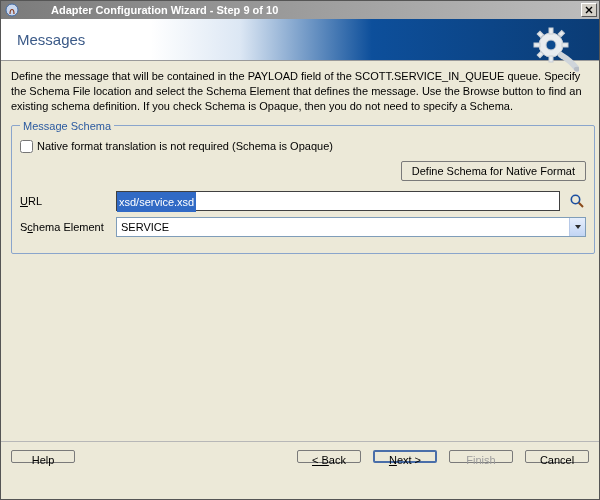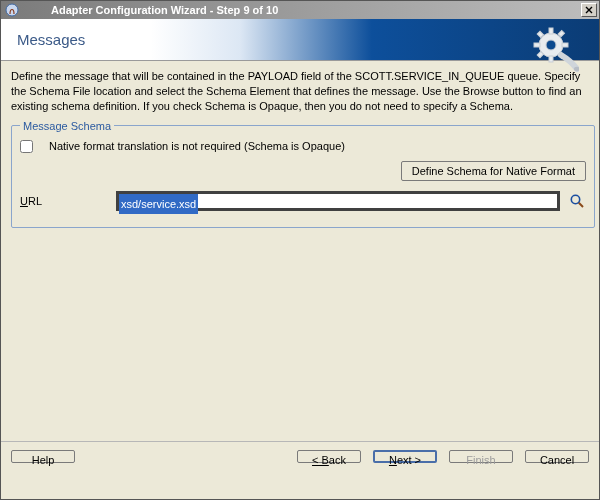--- a/index.html
+++ b/index.html
@@ -69,21 +69,21 @@
     padding: 6px 8px 10px 8px;
     margin: 0;
     position: relative;
   }
   fieldset.msgschema legend {
     color: #2b5aa0;
     font-size: 11px;
     padding: 0 3px;
   }
   .checkrow {
-    display:flex; align-items:center; gap:16px; margin: 2px 0 8px 0;
+    display:flex; align-items:center; gap:4px; margin: 2px 0 8px 0;
   }
   .checkrow input[type=checkbox]{
     width:13px; height:13px; margin:0;
   }
   .righttool { text-align: right; margin-bottom: 10px;}
   .btn {
     background: #ece9d8;
     border: 1px solid #7a7a7a;
     border-radius: 2px;
     padding: 3px 10px;
@@ -92,21 +92,21 @@
   }
   .btn.disabled { color: #9c9c9c; }
   .btn.default { border: 2px solid #4a6ea9; padding:2px 9px; }
   .formrow {
     display:flex; align-items:center; gap:8px; margin-bottom:6px;
   }
   .formrow .lab { width: 88px; }
   .underline { text-decoration: underline; }
   .urlinput {
     flex:1; height:20px;
-    border: 3px solid #404040; background:#fff;
+    border: 1px solid #404040; background:#fff;
     padding: 0; font: inherit;
     position:relative;
   }
   .urlinput .seltext{
     display:inline-block;
     background:#316ac5; color:#fff;
     padding: 3px 2px;
     line-height:14px;
     white-space:nowrap;
   }
@@ -203,20 +203,31 @@
         <span class="seltext">xsd/service.xsd</span>
       </div>
       <span class="magnify">
         <svg width="16" height="16" viewBox="0 0 16 16">
           <circle cx="6.5" cy="6.5" r="4.2" fill="none" stroke="#1b4ea0" stroke-width="1.6"></circle>
           <line x1="9.8" y1="9.8" x2="14" y2="14" stroke="#8a4a1a" stroke-width="2"></line>
         </svg>
       </span>
     </div>
 
+    <div class="formrow">
+      <span class="lab"><span>S</span><span class="underline">c</span><span>hema Element</span></span>
+      <div class="selectwrap">
+        <span class="selval">SERVICE</span>
+        <span class="ddbtn">
+          <svg width="8" height="8" viewBox="0 0 8 8">
+            <path d="M1 2 L4 6 L7 2 Z" fill="#2b2b2b"></path>
+          </svg>
+        </span>
+      </div>
+    </div>
   </fieldset>
 </div>
 
 <div class="footer">
   <button class="btn help">Help</button>
   <div class="spacer"></div>
   <div class="navbtns">
     <button class="btn"><span class="underline">&lt; B</span>ack</button>
     <button class="btn default"><span class="underline">N</span>ext &gt;</button>
     <button class="btn disabled">Finish</button>

